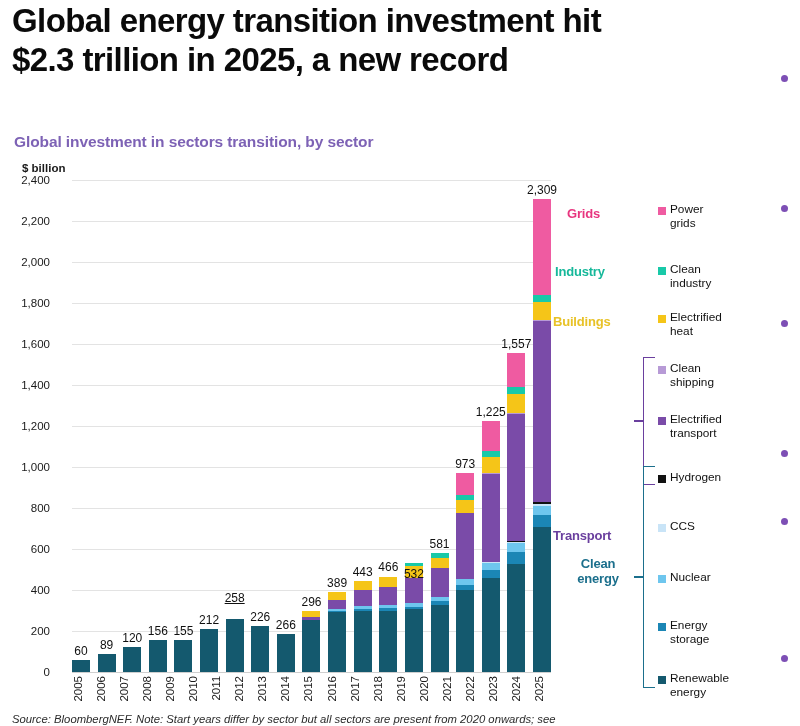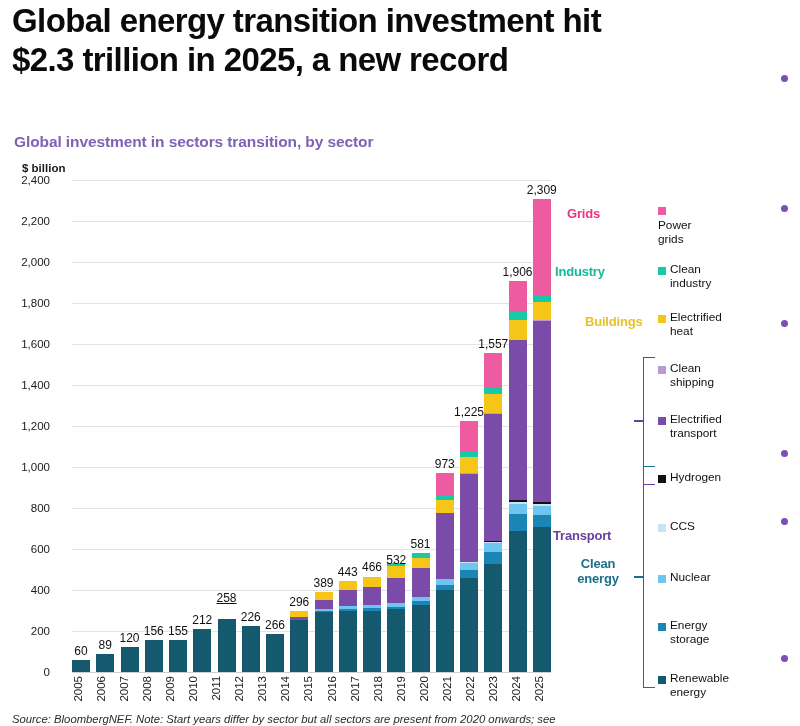--- a/index.html
+++ b/index.html
@@ -305,21 +305,21 @@
       </div>
       <div class="barcol">
         <div class="barlabel" style="top: 381.47px;">466</div>
         <div class="seg" style="height: 10.66px; background: rgb(245, 197, 24);"></div>
         <div class="seg" style="height: 18.04px; background: rgb(122, 75, 168);"></div>
         <div class="seg" style="height: 3.28px; background: rgb(110, 198, 238);"></div>
         <div class="seg" style="height: 2.05px; background: rgb(27, 134, 181);"></div>
         <div class="seg" style="height: 61.5px; background: rgb(20, 89, 110);"></div>
       </div>
       <div class="barcol">
-        <div class="barlabel" style="top: 374px;">532</div>
+        <div class="barlabel" style="top: 388px;">532</div>
         <div class="seg" style="height: 3.075px; background: rgb(24, 201, 168);"></div>
         <div class="seg" style="height: 11.89px; background: rgb(245, 197, 24);"></div>
         <div class="seg" style="height: 24.6px; background: rgb(122, 75, 168);"></div>
         <div class="seg" style="height: 4.1px; background: rgb(110, 198, 238);"></div>
         <div class="seg" style="height: 2.87px; background: rgb(27, 134, 181);"></div>
         <div class="seg" style="height: 62.525px; background: rgb(20, 89, 110);"></div>
       </div>
       <div class="barcol">
         <div class="barlabel" style="top: 357.895px;">581</div>
         <div class="seg" style="height: 4.92px; background: rgb(24, 201, 168);"></div>
@@ -356,33 +356,20 @@
         <div class="seg" style="height: 34.235px; background: rgb(239, 91, 161);"></div>
         <div class="seg" style="height: 7.38px; background: rgb(24, 201, 168);"></div>
         <div class="seg" style="height: 18.45px; background: rgb(245, 197, 24);"></div>
         <div class="seg" style="height: 0.615px; background: rgb(183, 154, 214);"></div>
         <div class="seg" style="height: 127.1px; background: rgb(122, 75, 168);"></div>
         <div class="seg" style="height: 1.435px; background: rgb(17, 17, 17);"></div>
         <div class="seg" style="height: 1.025px; background: rgb(201, 228, 247);"></div>
         <div class="seg" style="height: 8.61px; background: rgb(110, 198, 238);"></div>
         <div class="seg" style="height: 12.3px; background: rgb(27, 134, 181);"></div>
         <div class="seg" style="height: 108.035px; background: rgb(20, 89, 110);"></div>
-      </div>
-      <div class="barcol">
-        <div class="barlabel" style="top: 86.27px;">1,906</div>
-        <div class="seg" style="height: 31.775px; background: rgb(239, 91, 161);"></div>
-        <div class="seg" style="height: 7.79px; background: rgb(24, 201, 168);"></div>
-        <div class="seg" style="height: 19.475px; background: rgb(245, 197, 24);"></div>
-        <div class="seg" style="height: 0.82px; background: rgb(183, 154, 214);"></div>
-        <div class="seg" style="height: 159.9px; background: rgb(122, 75, 168);"></div>
-        <div class="seg" style="height: 2.05px; background: rgb(17, 17, 17);"></div>
-        <div class="seg" style="height: 1.64px; background: rgb(201, 228, 247);"></div>
-        <div class="seg" style="height: 9.84px; background: rgb(110, 198, 238);"></div>
-        <div class="seg" style="height: 16.81px; background: rgb(27, 134, 181);"></div>
-        <div class="seg" style="height: 141.45px; background: rgb(20, 89, 110);"></div>
       </div>
       <div class="barcol">
         <div class="barlabel" style="top: 3.655px;">2,309</div>
         <div class="seg" style="height: 96.35px; background: rgb(239, 91, 161);"></div>
         <div class="seg" style="height: 6.97px; background: rgb(24, 201, 168);"></div>
         <div class="seg" style="height: 18.04px; background: rgb(245, 197, 24);"></div>
         <div class="seg" style="height: 1.23px; background: rgb(183, 154, 214);"></div>
         <div class="seg" style="height: 180.4px; background: rgb(122, 75, 168);"></div>
         <div class="seg" style="height: 1.845px; background: rgb(17, 17, 17);"></div>
         <div class="seg" style="height: 2.255px; background: rgb(201, 228, 247);"></div>
@@ -411,21 +398,21 @@
     <div class="xlab">2019</div>
     <div class="xlab">2020</div>
     <div class="xlab">2021</div>
     <div class="xlab">2022</div>
     <div class="xlab">2023</div>
     <div class="xlab">2024</div>
     <div class="xlab">2025</div>
   </div>
 
 <div id="legend">
-    <div class="leg-item" style="top: 18px; flex-direction: column;">
+    <div class="leg-item" style="top: 18px;">
       <span class="swatch" style="background: rgb(239, 91, 161);"></span>
       <span class="leg-text">Power
 grids</span>
     </div>
     <div class="leg-item" style="top: 78px;">
       <span class="swatch" style="background: rgb(24, 201, 168);"></span>
       <span class="leg-text">Clean
 industry</span>
     </div>
     <div class="leg-item" style="top: 126px;">
@@ -460,21 +447,21 @@
       <span class="leg-text">Energy
 storage</span>
     </div>
     <div class="leg-item" style="top: 487px;">
       <span class="swatch" style="background: rgb(20, 89, 110);"></span>
       <span class="leg-text">Renewable
 energy</span>
     </div>
     <div class="grp-label" style="color: rgb(232, 53, 127); top: 22px; left: 14px;">Grids</div>
     <div class="grp-label" style="color: rgb(22, 184, 154); top: 80px; left: 2px;">Industry</div>
-    <div class="grp-label" style="color: rgb(232, 194, 39); top: 130px; left: 0px; margin-left: 32px;">Buildings</div>
+    <div class="grp-label" style="color: rgb(232, 194, 39); top: 130px; left: 0px;">Buildings</div>
     <div class="grp-label" style="color: rgb(106, 63, 158); top: 344px; left: 0px;">Transport</div>
     <div class="grp-label" style="color: rgb(27, 111, 140); top: 372px; left: 6px; text-align: center; width: 78px;">Clean
 energy</div>
     <div class="bracket" style="top: 172px; height: 128px; left: 90px; border-color: rgb(106, 63, 158);"></div>
     <div class="bracket-stem" style="top: 235px; left: 81px; background: rgb(106, 63, 158);"></div>
     <div class="bracket" style="top: 281px; height: 222px; left: 90px; border-color: rgb(27, 111, 140);"></div>
     <div class="bracket-stem" style="top: 391px; left: 81px; background: rgb(27, 111, 140);"></div>
   </div>
 
 <div id="source">Source: BloombergNEF. Note: Start years differ by sector but all sectors are present from 2020 onwards; see</div>

